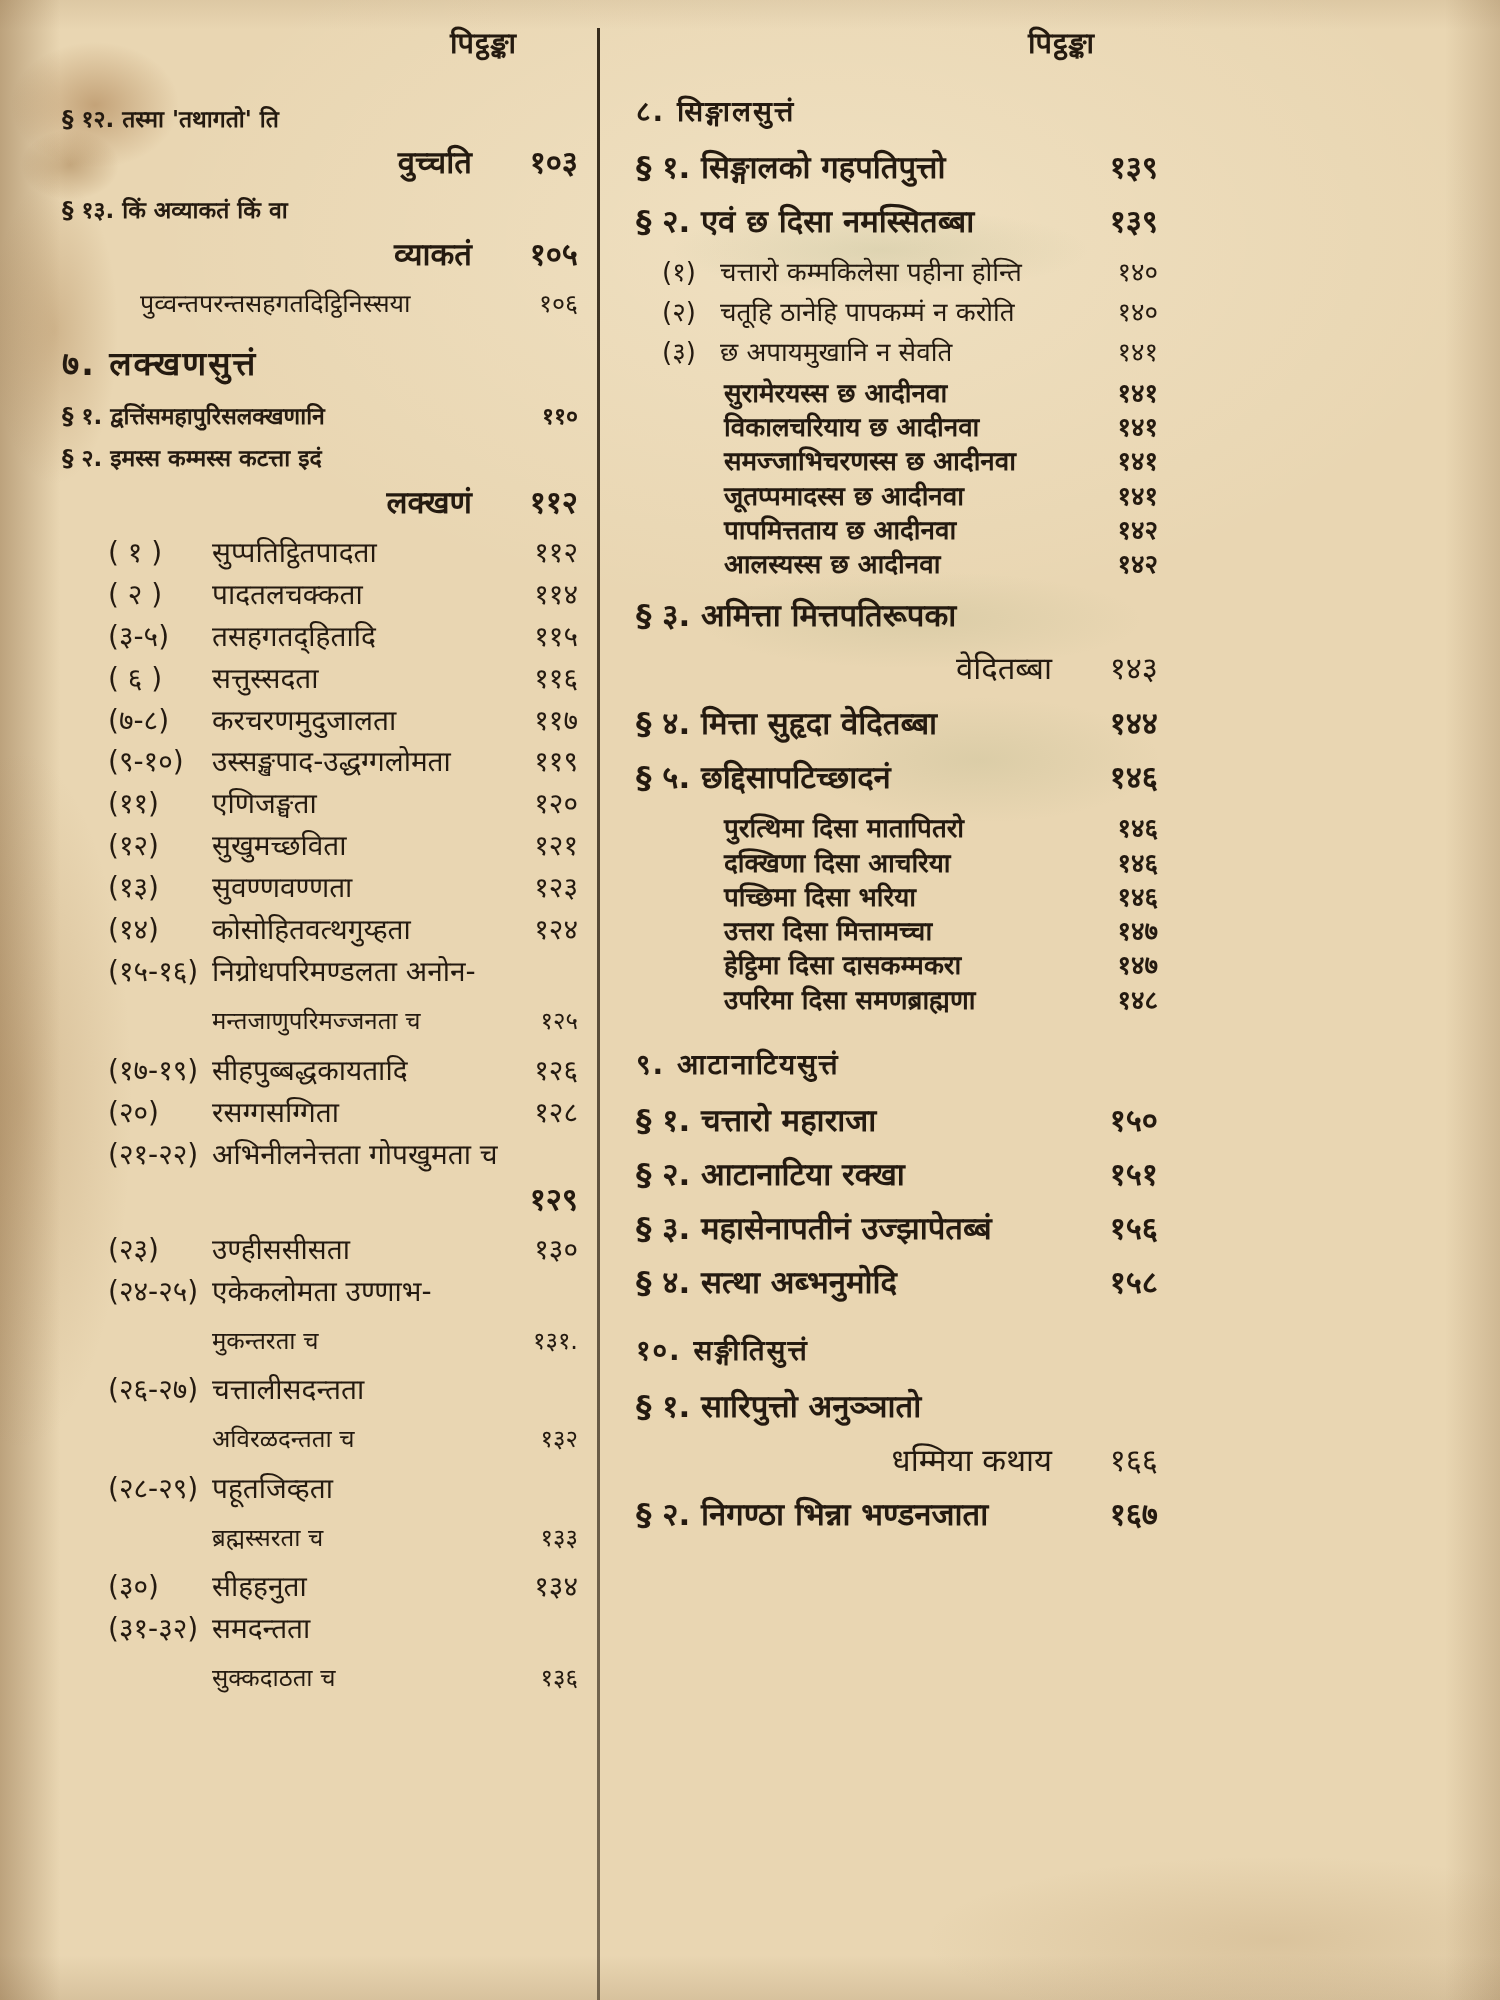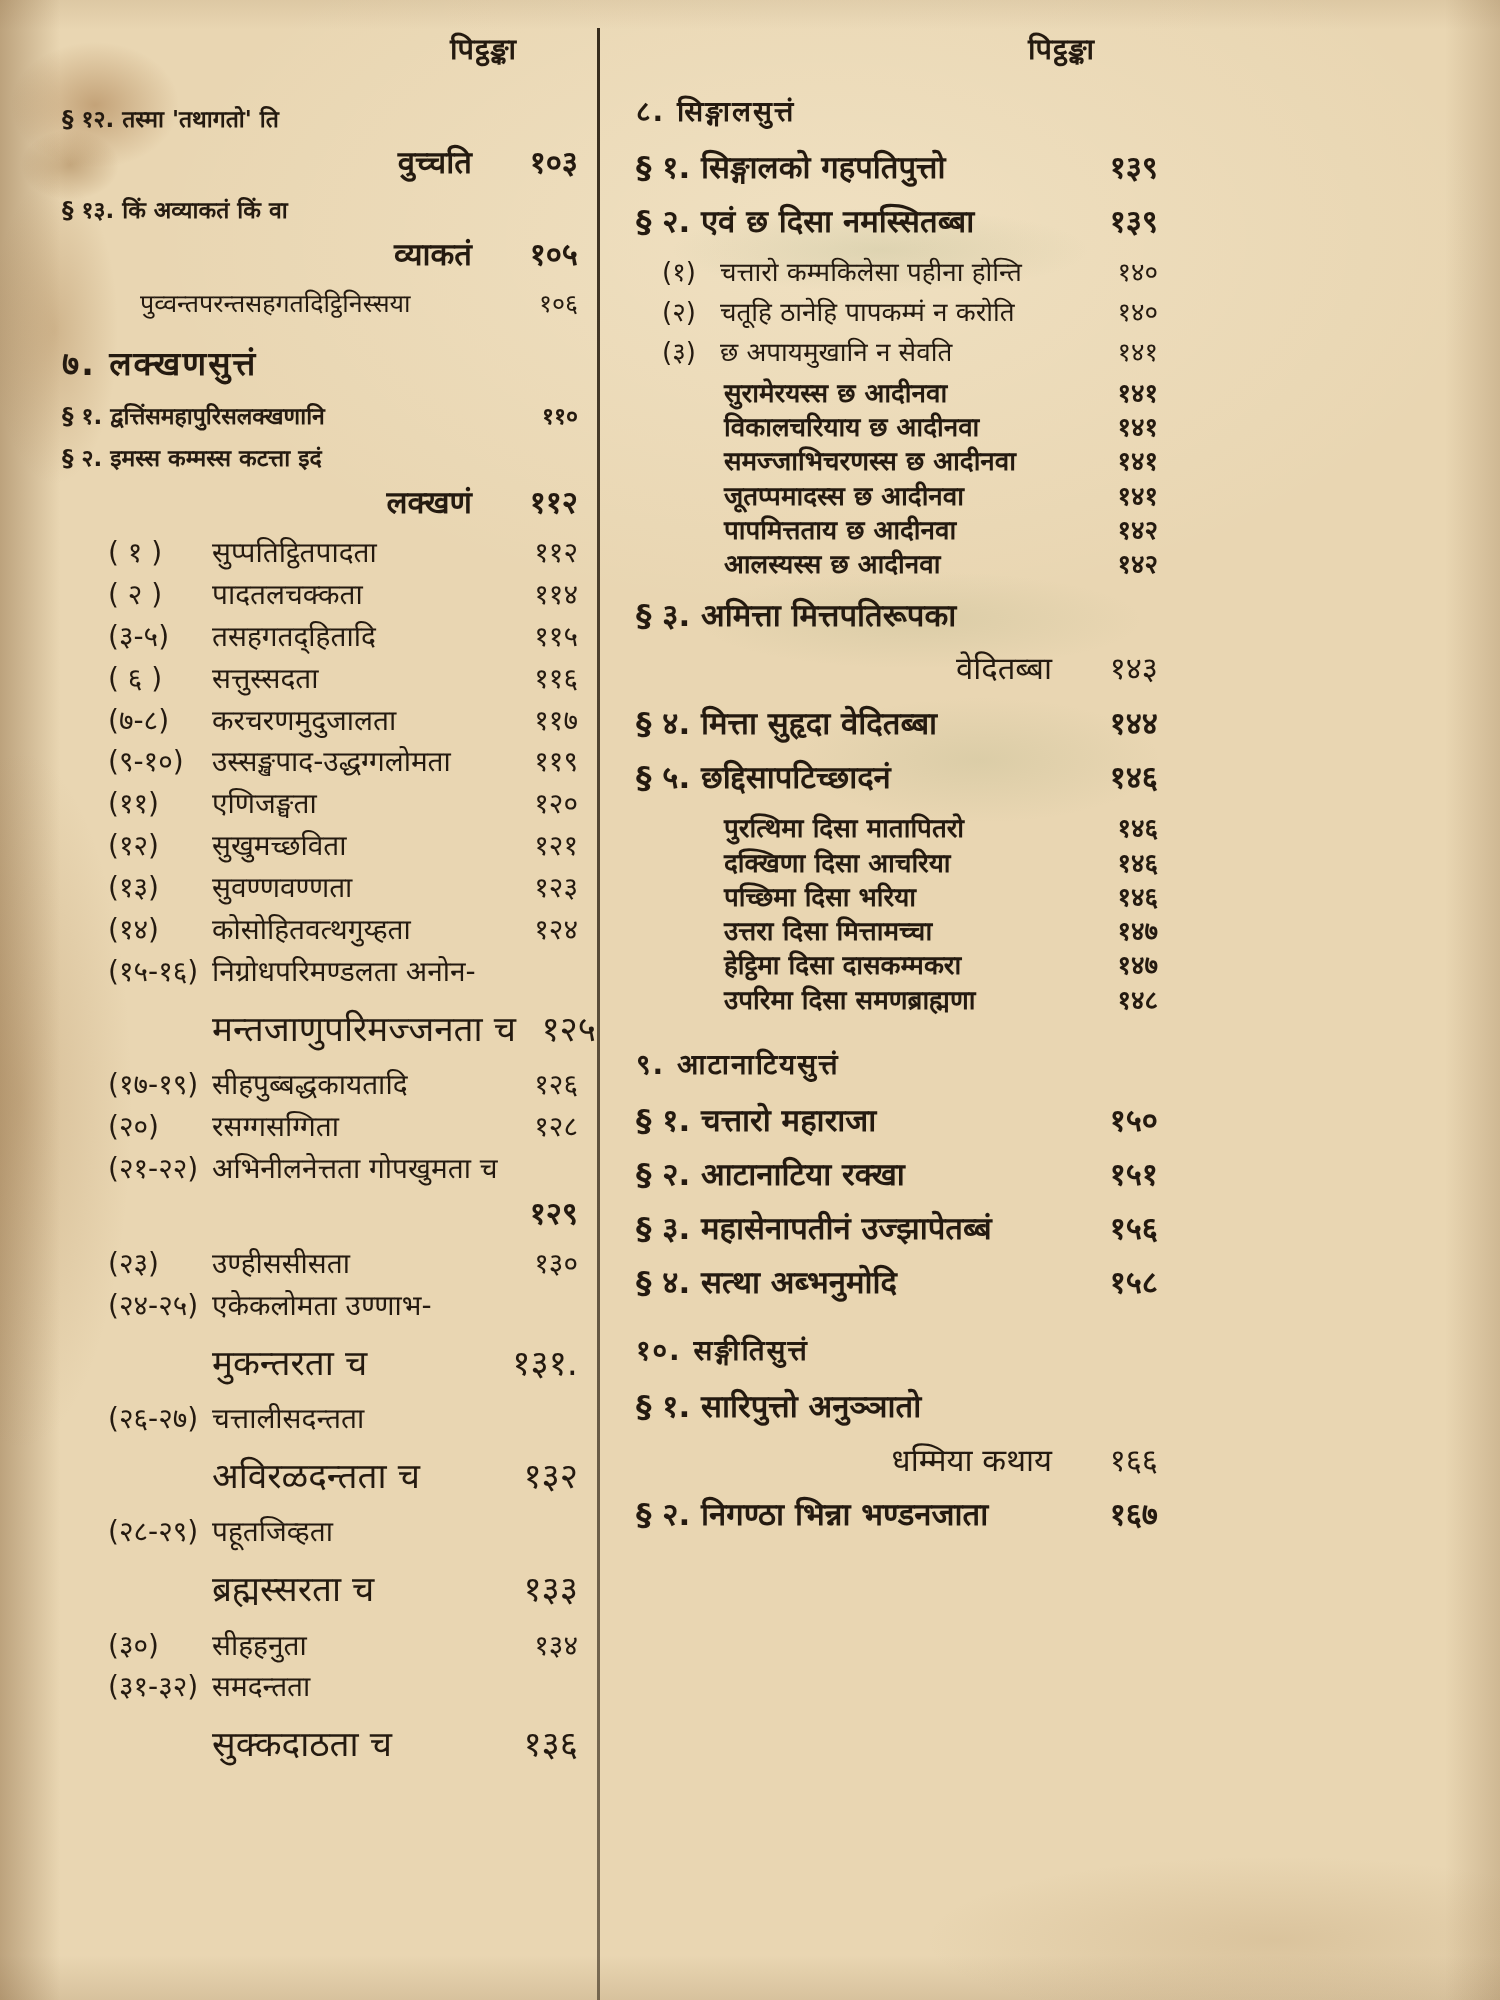--- a/index.html
+++ b/index.html
@@ -25,21 +25,21 @@
       linear-gradient(90deg, rgba(115,78,38,.38), rgba(115,78,38,0) 60px),
       linear-gradient(270deg, rgba(115,78,38,.22), rgba(115,78,38,0) 55px),
       linear-gradient(0deg, rgba(115,78,38,.15), rgba(115,78,38,0) 45px),
       linear-gradient(180deg, rgba(115,78,38,.10), rgba(115,78,38,0) 30px);
   }
   #divider{
     position:absolute;left:597px;top:28px;bottom:0;width:3px;
     background:linear-gradient(to bottom, rgba(35,25,12,.9), rgba(35,25,12,.55));
   }
   .col-header{
-    position:absolute;top:28px;font-size:29px;font-weight:700;
+    position:absolute;top:22px;font-size:29px;font-weight:700;
     letter-spacing:1px;white-space:nowrap;
   }
   #hdr-left{left:450px;}
   #hdr-right{left:1028px;}
 
   .col{position:absolute;}
   .col-l{left:62px;top:92px;width:516px;}
   .col-r{left:636px;top:64px;width:522px;}
 
   .row{display:flex;align-items:baseline;line-height:1.32;}
@@ -49,21 +49,21 @@
   .row.c{justify-content:flex-end;}
   .row.c .pg{margin-left:26px;min-width:80px;}
 
   
   .col-l .m{font-size:23px;font-weight:700;margin:12px 0 8px;}
   .col-l .c{font-size:31px;font-weight:700;margin:2px 0 12px;}
   .col-l .h{font-size:33px;font-weight:700;margin:22px 0 16px;letter-spacing:2px;}
   .col-l .s2{font-size:25px;font-weight:400;margin:8px 0 12px;padding-left:78px;}
   .col-l .i{font-size:28px;font-weight:400;margin:5px 0;padding-left:46px;}
   .col-l .i .prefix{flex:0 0 104px;}
-  .col-l .w{font-size:35px;font-weight:400;margin:15px 0;padding-left:150px;}
+  .col-l .w{font-size:24px;font-weight:400;margin:15px 0;padding-left:150px;}
 
   
   .col-r .m{font-size:31px;font-weight:700;margin:13px 0;}
   .col-r .c{font-size:31px;font-weight:400;margin:4px 0 14px;}
   .col-r .h{font-size:28px;font-weight:700;margin:30px 0 16px;letter-spacing:2px;text-align:center;}
   .col-r .i{font-size:26px;font-weight:400;margin:6px 0;padding-left:26px;}
   .col-r .i .prefix{flex:0 0 58px;}
   .col-r .s{font-size:26px;font-weight:700;margin:0 0;padding-left:88px;align-items:center;}
 </style>
 </head>

